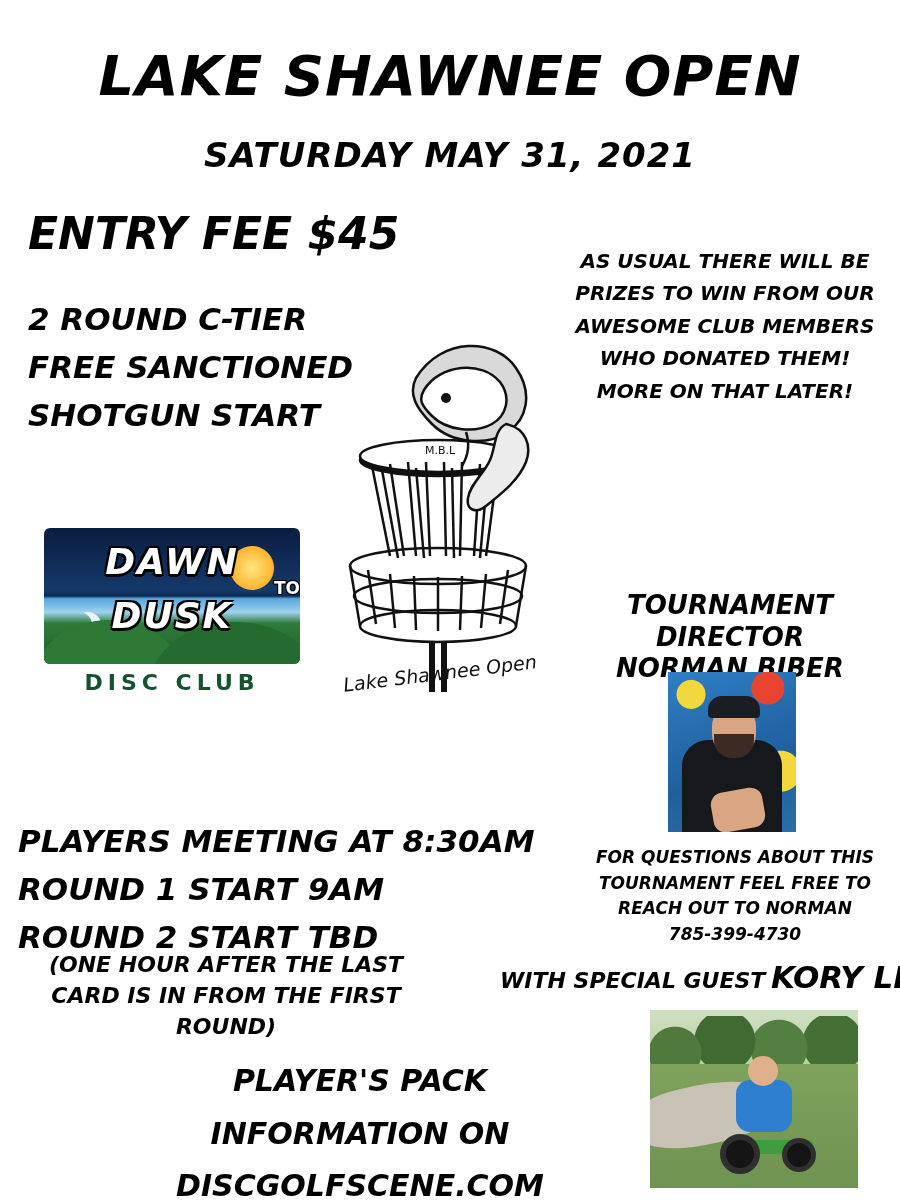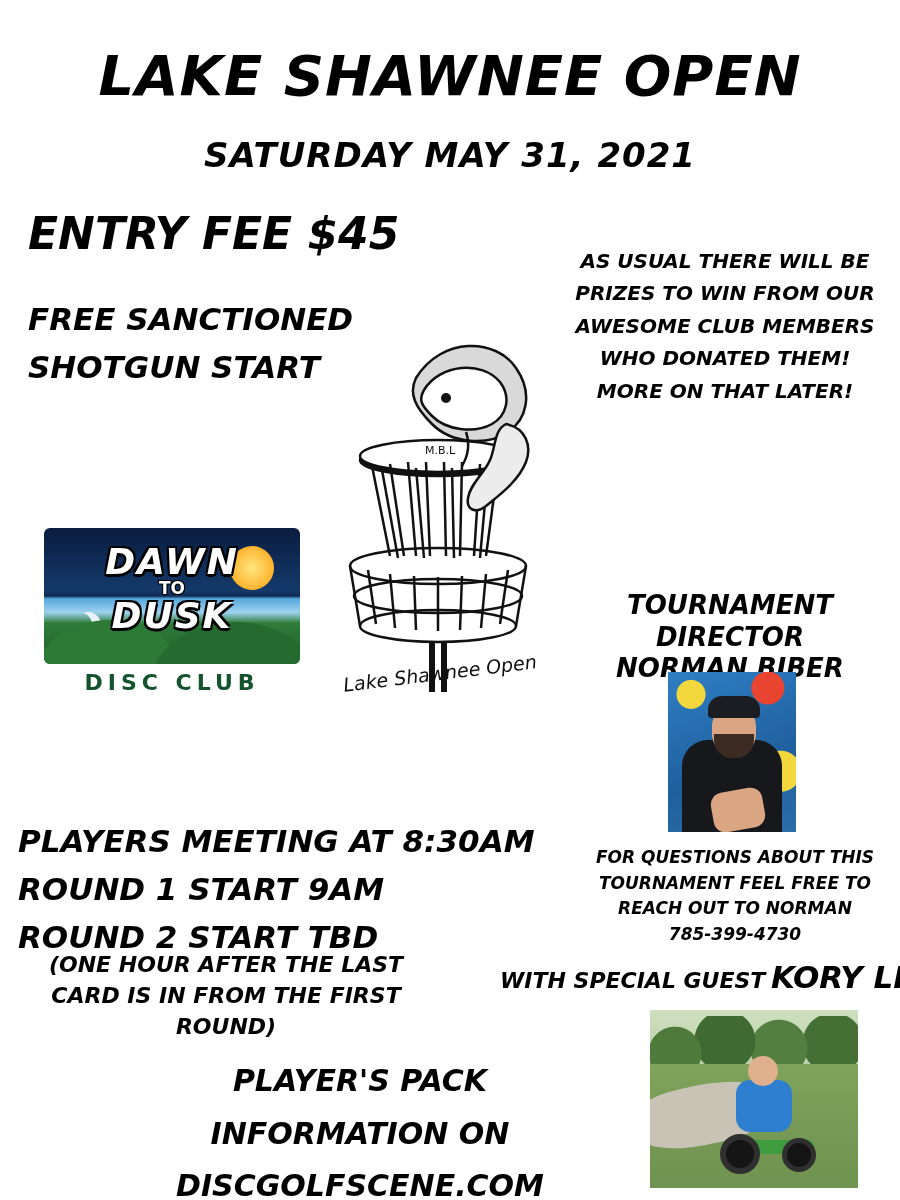--- a/index.html
+++ b/index.html
@@ -154,21 +154,21 @@
       0 3px 0 #000;
     line-height: 1;
   }
   .club-logo .word-dawn { top: 16px; }
   .club-logo .word-dusk { top: 70px; }
   .club-logo .word-to {
     position: absolute;
     top: 52px;
     left: 0;
     width: 100%;
-    text-align: center;
+    text-align: right;
     font-weight: bold;
     font-size: 17px;
     color: #ffffff;
     text-shadow: -1px -1px 0 #000, 1px -1px 0 #000, -1px 1px 0 #000, 1px 1px 0 #000;
     line-height: 1;
   }
   .club-logo .logo-caption {
     margin-top: 6px;
     text-align: center;
     font-weight: bold;
@@ -415,20 +415,21 @@
 <body>
 
 <div class="poster">
 
   <div class="title">LAKE SHAWNEE OPEN</div>
   <div class="subtitle">SATURDAY  MAY 31, 2021</div>
 
   <div class="entry-fee">ENTRY FEE $45</div>
 
   <div class="left-lines">
+    <div>2 ROUND C-TIER</div>
     <div>FREE SANCTIONED</div>
     <div>SHOTGUN START</div>
   </div>
 
   <div class="right-para">AS USUAL THERE WILL BE PRIZES TO WIN FROM OUR AWESOME CLUB MEMBERS WHO DONATED THEM! MORE ON THAT LATER!</div>
 
   <div class="club-logo">
     <div class="logo-box">
       <div class="sun"></div>
       <div class="moon"></div>

